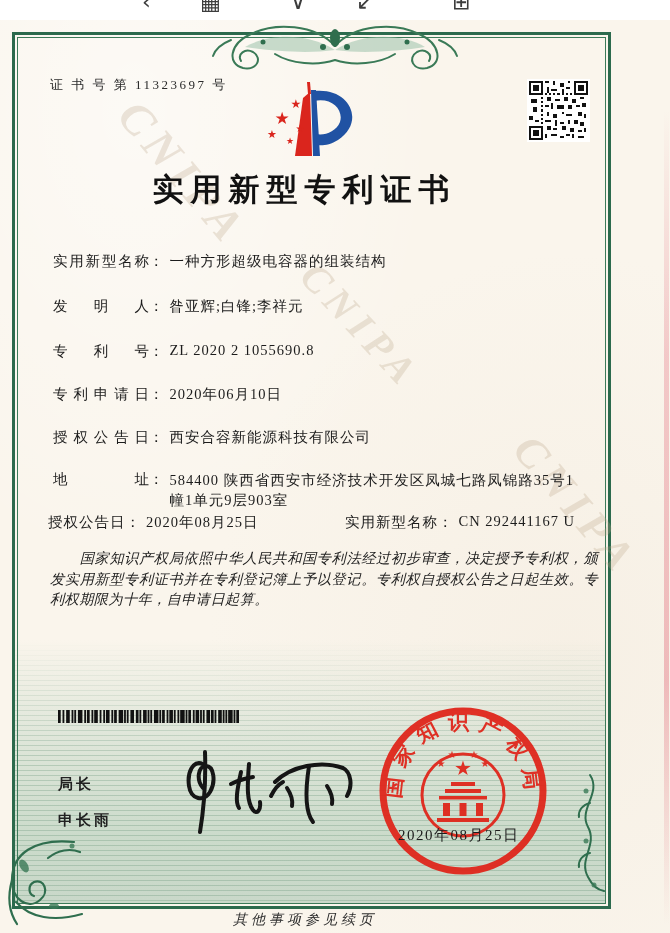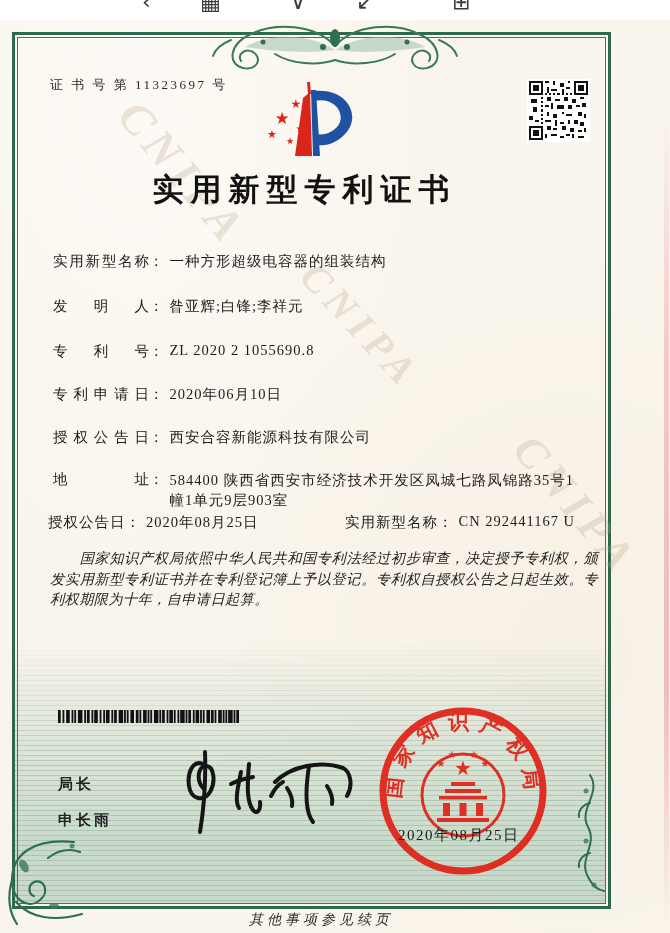--- a/index.html
+++ b/index.html
@@ -57,21 +57,21 @@
          text-align:justify;color:#222;font-style:italic;letter-spacing:.4px;}
   .paras p{margin:4px;text-indent:2.1em;}
   .barcode{position:absolute;left:58px;top:690px;width:181px;height:13px;}
   .director{position:absolute;left:58px;top:755px;font-family:Liberation Sans, sans-serif;
             font-size:15px;font-weight:600;letter-spacing:3px;color:#222;}
   .director .name{margin-top:17px;}
   .signature{position:absolute;left:173px;top:722px;width:200px;height:100px;}
   .seal{position:absolute;left:375px;top:683px;width:176px;height:176px;opacity:.93;}
   .seal-date{position:absolute;left:398px;top:806px;font-size:15px;letter-spacing:1.5px;color:#1d1d1d;z-index:12;}
   .page-info{position:absolute;left:0;top:858px;width:610px;text-align:center;font-size:12.5px;letter-spacing:2px;color:#333;}
-  .footer-note{position:absolute;left:16px;top:891px;width:610px;text-align:center;font-size:14px;
+  .footer-note{position:absolute;left:0;top:891px;width:610px;text-align:center;font-size:14px;
                font-style:italic;letter-spacing:4px;color:#2e2e2e;}
 </style>
 </head>
 <body>
 
 <div class="stage">
 
   <div class="toolbar">
     <span class="tool-ic" style="left:142px">‹</span>
     <span class="tool-ic" style="left:200px">▦</span>

